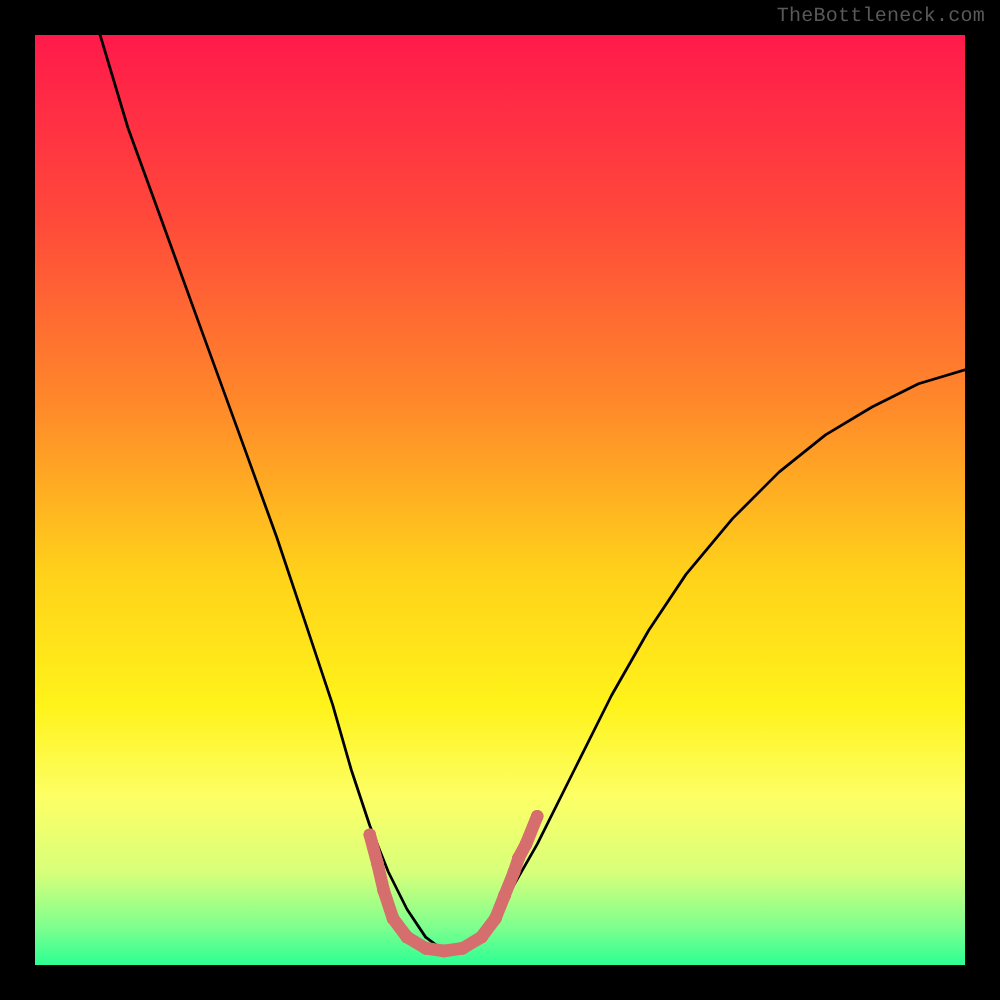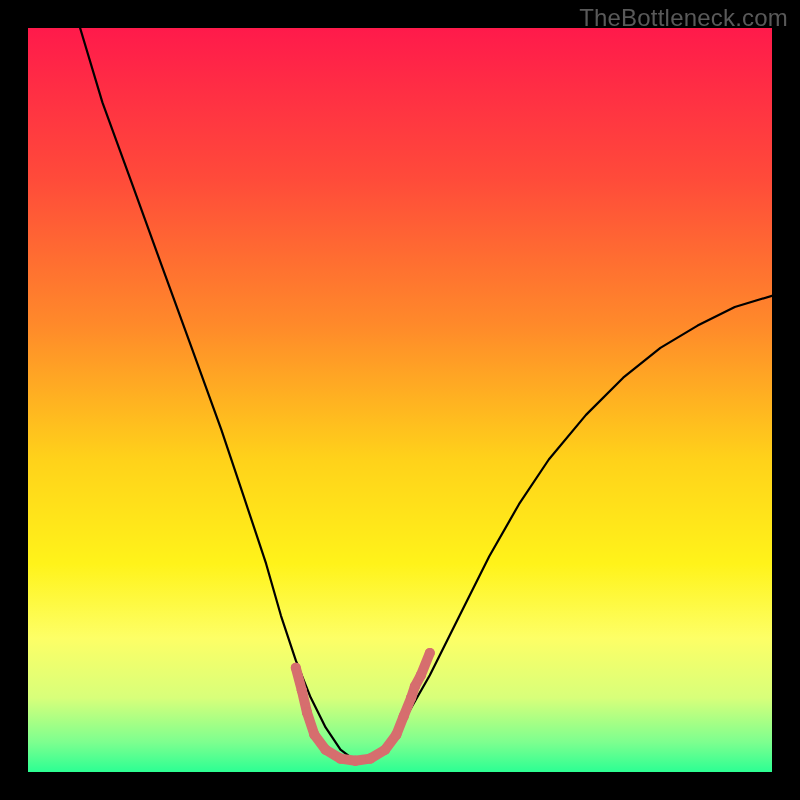--- a/index.html
+++ b/index.html
@@ -22,23 +22,24 @@
     top: 28px;
     width: 744px;
     height: 744px;
     overflow: hidden;
   }
   .watermark {
     position: absolute;
     top: 4px;
     right: 12px;
     color: #595959;
-    font-size: 24px;
+    font-size: 16px;
     font-weight: 500;
     letter-spacing: 0.2px;
+    font-family: Liberation Mono, monospace;
   }
   svg { display: block; }
 </style>
 </head>
 <body>
 
 <div class="frame">
   <div class="watermark">TheBottleneck.com</div>
   <div class="plot">
     <svg id="chart-svg" width="744" height="744" viewBox="0 0 744 744" preserveAspectRatio="none">

